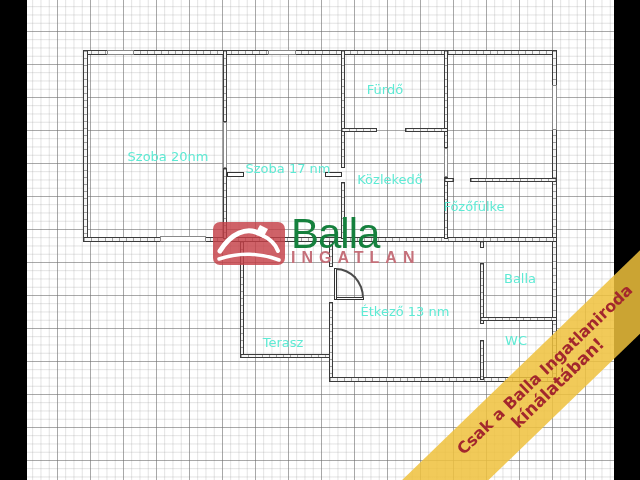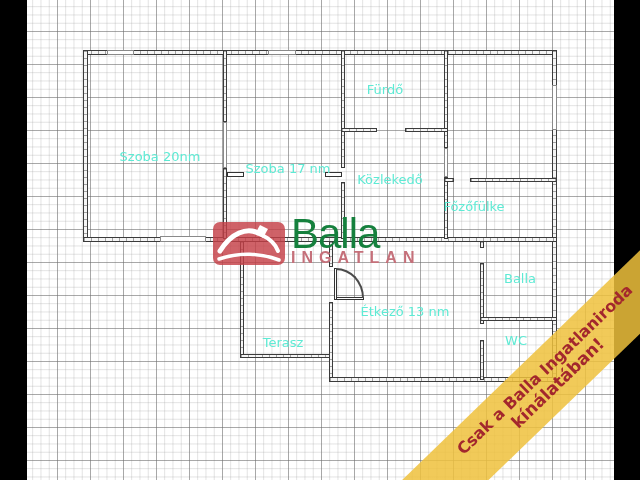--- a/index.html
+++ b/index.html
@@ -109,21 +109,21 @@
 
   <div class="win" style="left:107px;top:50px;width:27px;height:5px;"></div>
   <div class="win" style="left:268px;top:50px;width:28px;height:5px;"></div>
   <div class="win" style="left:160px;top:236px;width:46px;height:6px;"></div>
   <div class="win" style="left:552px;top:85px;width:5px;height:45px;"></div>
 
   <div class="leaf" style="left:334px;top:268px;width:3px;height:32px;"></div>
   <div class="leaf" style="left:336px;top:297px;width:28px;height:3px;"></div>
   <div class="arc" style="left:336px;top:268px;width:28px;height:30px;"></div>
 
-  <div class="room-label" style="left:140px;top:156px;padding-left:40px;">Szoba 20nm</div>
+  <div class="room-label" style="left:148px;top:156px;padding-left:40px;">Szoba 20nm</div>
   <div class="room-label" style="left:288px;top:168px;">Szoba 17 nm</div>
   <div class="room-label" style="left:385px;top:89px;">Fürdő</div>
   <div class="room-label" style="left:390px;top:179px;">Közlekedő</div>
   <div class="room-label" style="left:474px;top:206px;">Főzőfülke</div>
   <div class="room-label" style="left:520px;top:278px;">Balla</div>
   <div class="room-label" style="left:283px;top:295px;margin-top:47px;">Terasz</div>
   <div class="room-label" style="left:405px;top:311px;">Étkező 13 nm</div>
   <div class="room-label" style="left:516px;top:340px;">WC</div>
 
 

